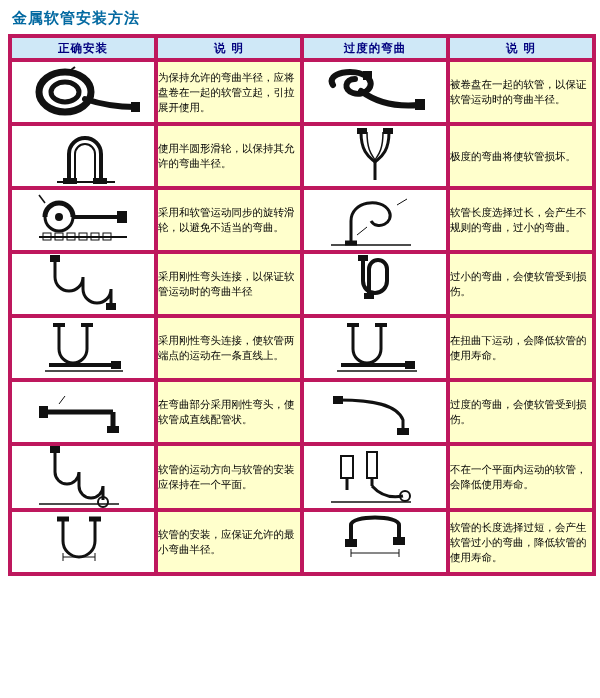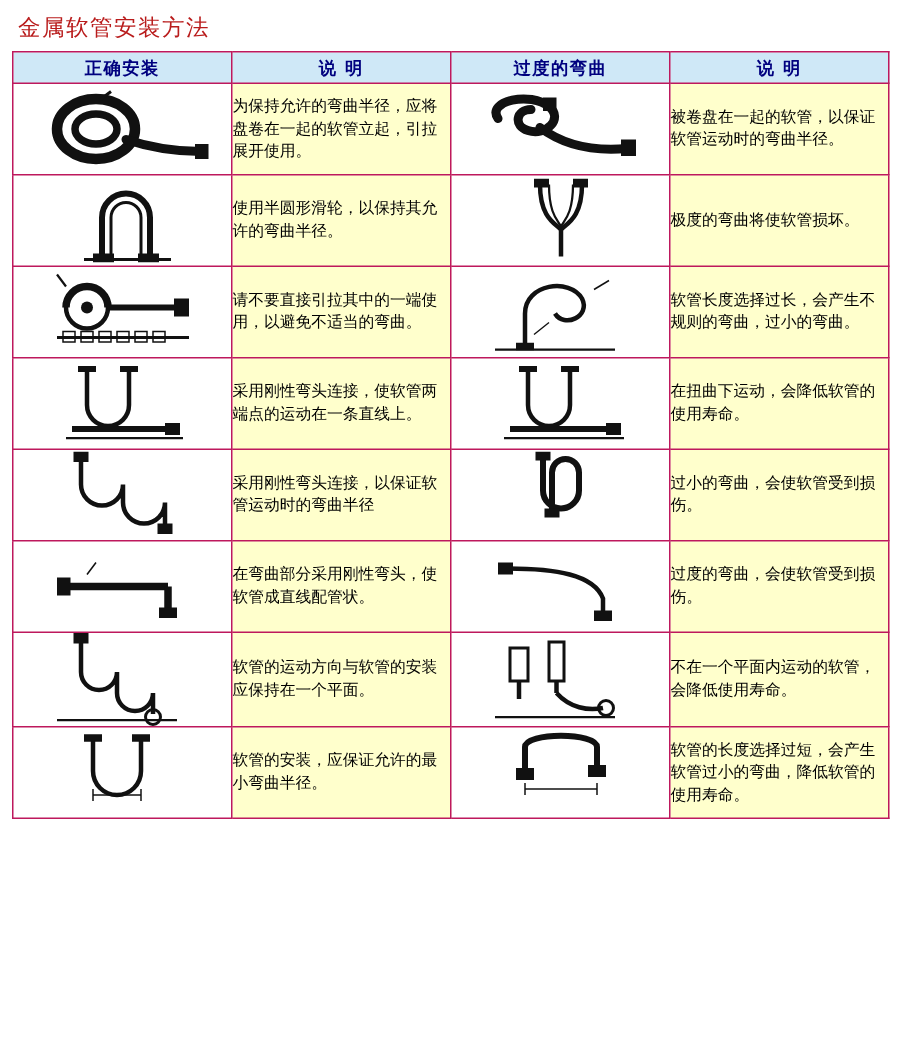--- a/index.html
+++ b/index.html
@@ -16,34 +16,34 @@
   }
   .page {
     position: relative;
     width: 600px;
     height: 698px;
     box-sizing: border-box;
     padding: 6px 8px 0 8px;
   }
   .doc-title {
     font-size: 15px;
-    font-weight: normal;
+    font-weight: bold;
     letter-spacing: 1px;
     margin: 2px 0 6px 4px;
     line-height: 20px;
-    color: #b91c1c;
+    color: #0369a1;
   }
   table.hose-table {
     border-collapse: collapse;
     width: 584px;
     table-layout: fixed;
     border: 1px solid #2a2ab0;
   }
   table.hose-table td, table.hose-table th {
-    border: 1px solid #be185d;
+    border: 4px solid #be185d;
     padding: 0;
     vertical-align: middle;
   }
   thead th {
     background: #cfe8f7;
     color: #00007f;
     font-size: 11.5px;
     font-weight: bold;
     height: 20px;
     letter-spacing: 1px;
@@ -151,33 +151,52 @@
               <rect x="24" y="42" width="8" height="7" fill="none"></rect>
               <rect x="36" y="42" width="8" height="7" fill="none"></rect>
               <rect x="48" y="42" width="8" height="7" fill="none"></rect>
               <rect x="60" y="42" width="8" height="7" fill="none"></rect>
               <rect x="72" y="42" width="8" height="7" fill="none"></rect>
               <rect x="84" y="42" width="8" height="7" fill="none"></rect>
             </g>
             <line x1="26" y1="12" x2="20" y2="4" stroke="#111" stroke-width="1.5"></line>
           </svg>
         </td>
-        <td class="txt-cell">请不要直接引拉其中的一端使用，以避免不适当的弯曲。</td>
+        <td class="txt-cell">采用和软管运动同步的旋转滑轮，以避免不适当的弯曲。</td>
         <td class="img-cell">
           <svg class="fig" width="128" height="58" viewBox="0 0 128 58">
             <path d="M40 52 L40 30 C40 10 70 6 78 20 C84 32 66 40 60 30" fill="none" stroke="#111" stroke-width="3"></path>
             <line x1="34" y1="52" x2="46" y2="52" stroke="#111" stroke-width="5"></line>
             <line x1="20" y1="54" x2="100" y2="54" stroke="#111" stroke-width="1.5"></line>
             <line x1="86" y1="14" x2="96" y2="8" stroke="#111" stroke-width="1"></line>
             <line x1="56" y1="36" x2="46" y2="44" stroke="#111" stroke-width="1"></line>
           </svg>
         </td>
         <td class="txt-cell">软管长度选择过长，会产生不规则的弯曲，过小的弯曲。</td>
       </tr>
 
+
+      <tr class="row-h">
+        <td class="img-cell">
+          <svg class="fig" width="128" height="58" viewBox="0 0 128 58">
+            <path d="M36 4 L36 22 A14 14 0 0 0 64 22 L64 34 A14 14 0 0 0 92 34 L92 52" fill="none" stroke="#111" stroke-width="3"></path>
+            <rect x="31" y="0" width="10" height="7" fill="#111"></rect>
+            <rect x="87" y="48" width="10" height="7" fill="#111"></rect>
+          </svg>
+        </td>
+        <td class="txt-cell">采用刚性弯头连接，以保证软管运动时的弯曲半径</td>
+        <td class="img-cell">
+          <svg class="fig" width="128" height="58" viewBox="0 0 128 58">
+            <path d="M52 4 L52 26 A12 12 0 0 0 76 26 L76 14 A9 9 0 0 0 58 14 L58 40" fill="none" stroke="#111" stroke-width="4"></path>
+            <rect x="47" y="0" width="10" height="6" fill="#111"></rect>
+            <rect x="53" y="38" width="10" height="6" fill="#111"></rect>
+          </svg>
+        </td>
+        <td class="txt-cell">过小的弯曲，会使软管受到损伤。</td>
+      </tr>
 
       <tr class="row-h">
         <td class="img-cell">
           <svg class="fig" width="128" height="58" viewBox="0 0 128 58">
             <path d="M40 6 L40 30 A14 14 0 0 0 68 30 L68 6" fill="none" stroke="#111" stroke-width="3"></path>
             <line x1="34" y1="6" x2="46" y2="6" stroke="#111" stroke-width="4"></line>
             <line x1="62" y1="6" x2="74" y2="6" stroke="#111" stroke-width="4"></line>
             <line x1="30" y1="46" x2="96" y2="46" stroke="#111" stroke-width="4"></line>
             <rect x="92" y="42" width="10" height="8" fill="#111"></rect>
             <line x1="26" y1="52" x2="104" y2="52" stroke="#111" stroke-width="1.5"></line>
@@ -188,39 +207,20 @@
           <svg class="fig" width="128" height="58" viewBox="0 0 128 58">
             <path d="M42 6 L42 30 A14 14 0 0 0 70 30 L70 6" fill="none" stroke="#111" stroke-width="3"></path>
             <line x1="36" y1="6" x2="48" y2="6" stroke="#111" stroke-width="4"></line>
             <line x1="64" y1="6" x2="76" y2="6" stroke="#111" stroke-width="4"></line>
             <line x1="30" y1="46" x2="98" y2="46" stroke="#111" stroke-width="4"></line>
             <rect x="94" y="42" width="10" height="8" fill="#111"></rect>
             <line x1="26" y1="52" x2="106" y2="52" stroke="#111" stroke-width="1.5"></line>
           </svg>
         </td>
         <td class="txt-cell">在扭曲下运动，会降低软管的使用寿命。</td>
-      </tr>
-
-      <tr class="row-h">
-        <td class="img-cell">
-          <svg class="fig" width="128" height="58" viewBox="0 0 128 58">
-            <path d="M36 4 L36 22 A14 14 0 0 0 64 22 L64 34 A14 14 0 0 0 92 34 L92 52" fill="none" stroke="#111" stroke-width="3"></path>
-            <rect x="31" y="0" width="10" height="7" fill="#111"></rect>
-            <rect x="87" y="48" width="10" height="7" fill="#111"></rect>
-          </svg>
-        </td>
-        <td class="txt-cell">采用刚性弯头连接，以保证软管运动时的弯曲半径</td>
-        <td class="img-cell">
-          <svg class="fig" width="128" height="58" viewBox="0 0 128 58">
-            <path d="M52 4 L52 26 A12 12 0 0 0 76 26 L76 14 A9 9 0 0 0 58 14 L58 40" fill="none" stroke="#111" stroke-width="4"></path>
-            <rect x="47" y="0" width="10" height="6" fill="#111"></rect>
-            <rect x="53" y="38" width="10" height="6" fill="#111"></rect>
-          </svg>
-        </td>
-        <td class="txt-cell">过小的弯曲，会使软管受到损伤。</td>
       </tr>
 
       <tr class="row-h">
         <td class="img-cell">
           <svg class="fig" width="128" height="52" viewBox="0 0 128 52">
             <line x1="26" y1="26" x2="94" y2="26" stroke="#111" stroke-width="5"></line>
             <path d="M94 26 L94 42" fill="none" stroke="#111" stroke-width="5"></path>
             <rect x="20" y="20" width="9" height="12" fill="#111"></rect>
             <rect x="88" y="40" width="12" height="7" fill="#111"></rect>
             <line x1="40" y1="18" x2="46" y2="10" stroke="#111" stroke-width="1"></line>

